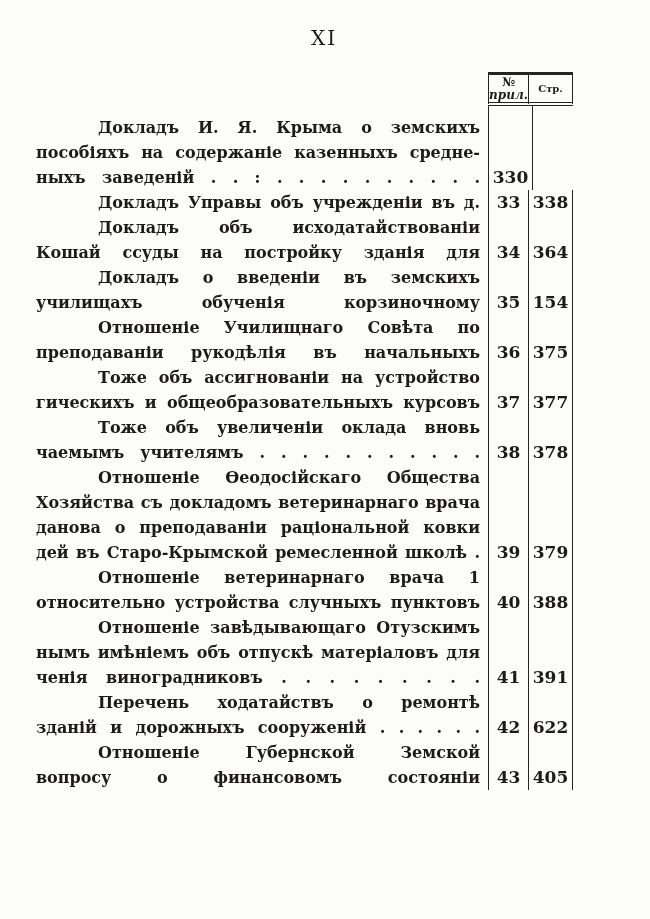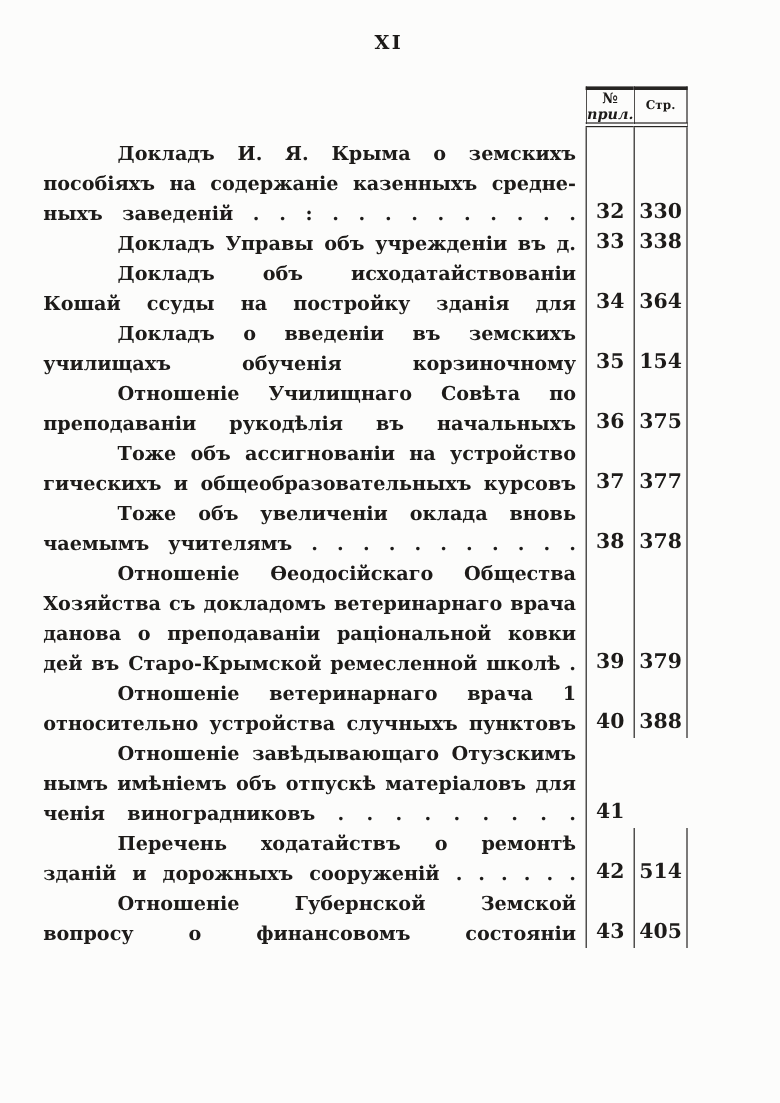--- a/index.html
+++ b/index.html
@@ -19,22 +19,22 @@
     position: relative;
     width: 650px; height: 919px;
     overflow: hidden;
     background: var(--paper);
   }
   .folio {
     position: absolute;
     top: 26px; left: 0;
     width: 648px;
     text-align: center;
-    font-size: 16px;
-    font-weight: bold;
+    font-size: 20px;
+    font-weight: normal;
     letter-spacing: 2px;
   }
   .toc {
     position: absolute;
     left: 36px; top: 72px;
     width: 537px;
   }
   .hdr-row, .row { display: flex; align-items: stretch; }
   .cell-text { width: 452px; box-sizing: border-box; padding: 0 8px 0 0; }
   .cell-num {
@@ -98,21 +98,20 @@
       </div>
     </div>
 
     <div id="toc-body">
         <div class="row">
           <div class="cell-text">
             <div class="line indent">Докладъ И. Я. Крыма о земскихъ денежныхъ</div>
             <div class="line">пособіяхъ на содержаніе казенныхъ средне-учеб-</div>
             <div class="line">ныхъ заведеній . . : . . . . . . . . . .</div>
           </div>
-          <div class="cell-num">32</div>
           <div class="cell-pg">330</div>
         </div>
         <div class="row">
           <div class="cell-text">
             <div class="line indent">Докладъ Управы объ учрежденіи въ д. Отузы</div>
           </div>
           <div class="cell-num">33</div>
           <div class="cell-pg">338</div>
         </div>
         <div class="row">
@@ -173,28 +172,29 @@
           <div class="cell-num">40</div>
           <div class="cell-pg">388</div>
         </div>
         <div class="row">
           <div class="cell-text">
             <div class="line indent">Отношеніе завѣдывающаго Отузскимъ казен-</div>
             <div class="line">нымъ имѣніемъ объ отпускѣ матеріаловъ для ле-</div>
             <div class="line">ченія виноградниковъ . . . . . . . . .</div>
           </div>
           <div class="cell-num">41</div>
+          <div class="cell-pg">391</div>
         </div>
         <div class="row">
           <div class="cell-text">
             <div class="line indent">Перечень ходатайствъ о ремонтѣ земскихъ</div>
             <div class="line">зданій и дорожныхъ сооруженій . . . . . .</div>
           </div>
           <div class="cell-num">42</div>
-          <div class="cell-pg">514</div>
+          <div class="cell-pg">622</div>
         </div>
         <div class="row">
           <div class="cell-text">
             <div class="line indent">Отношеніе Губернской Земской Управы по</div>
             <div class="line">вопросу о финансовомъ состояніи эмеритальной кассы</div>
           </div>
           <div class="cell-num">43</div>
           <div class="cell-pg">405</div>
         </div>
       </div>

